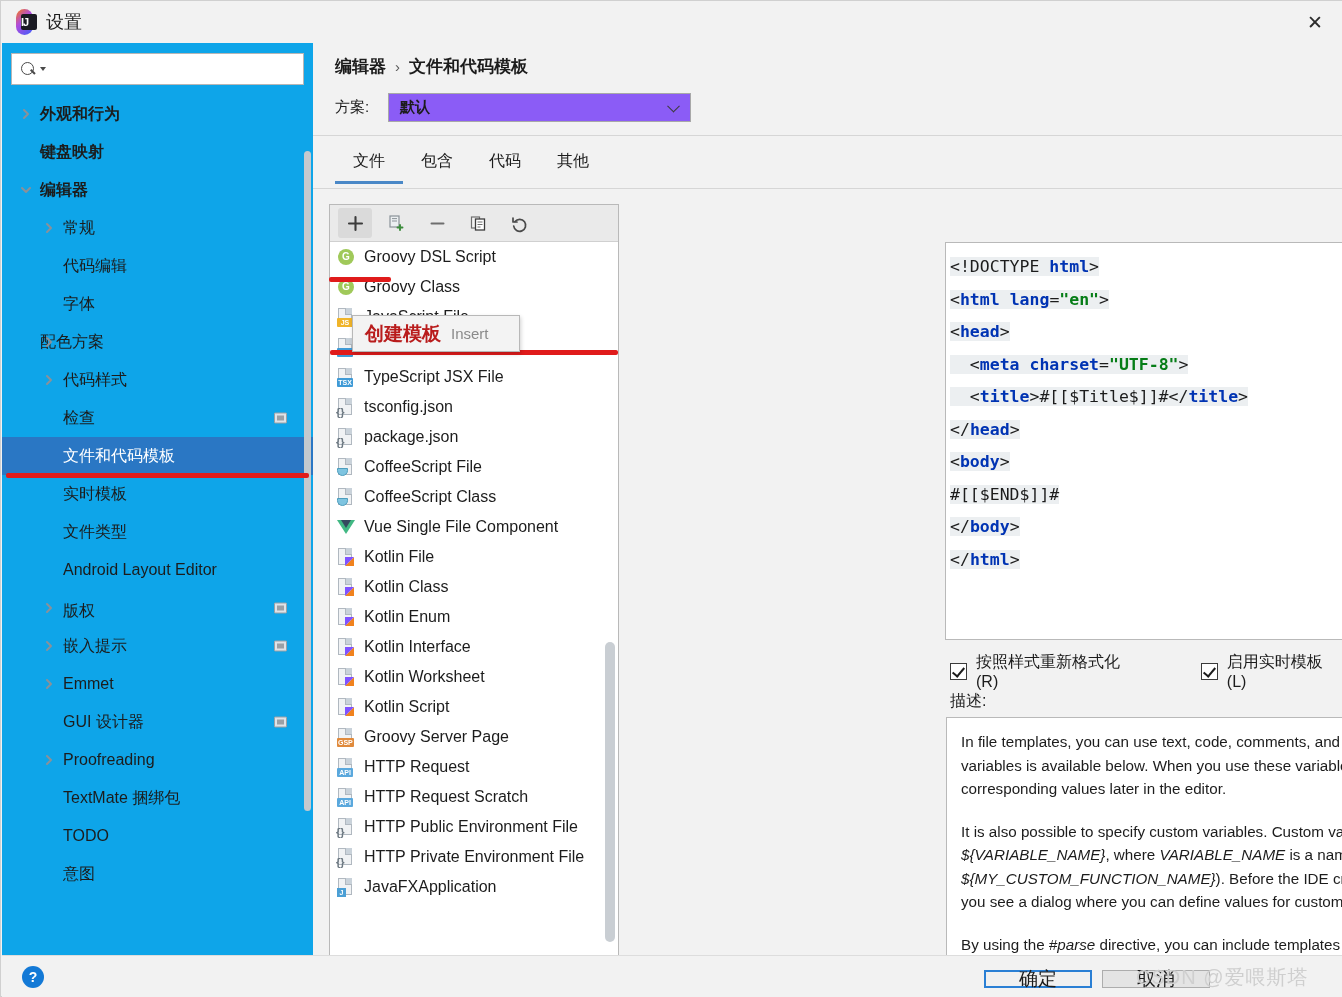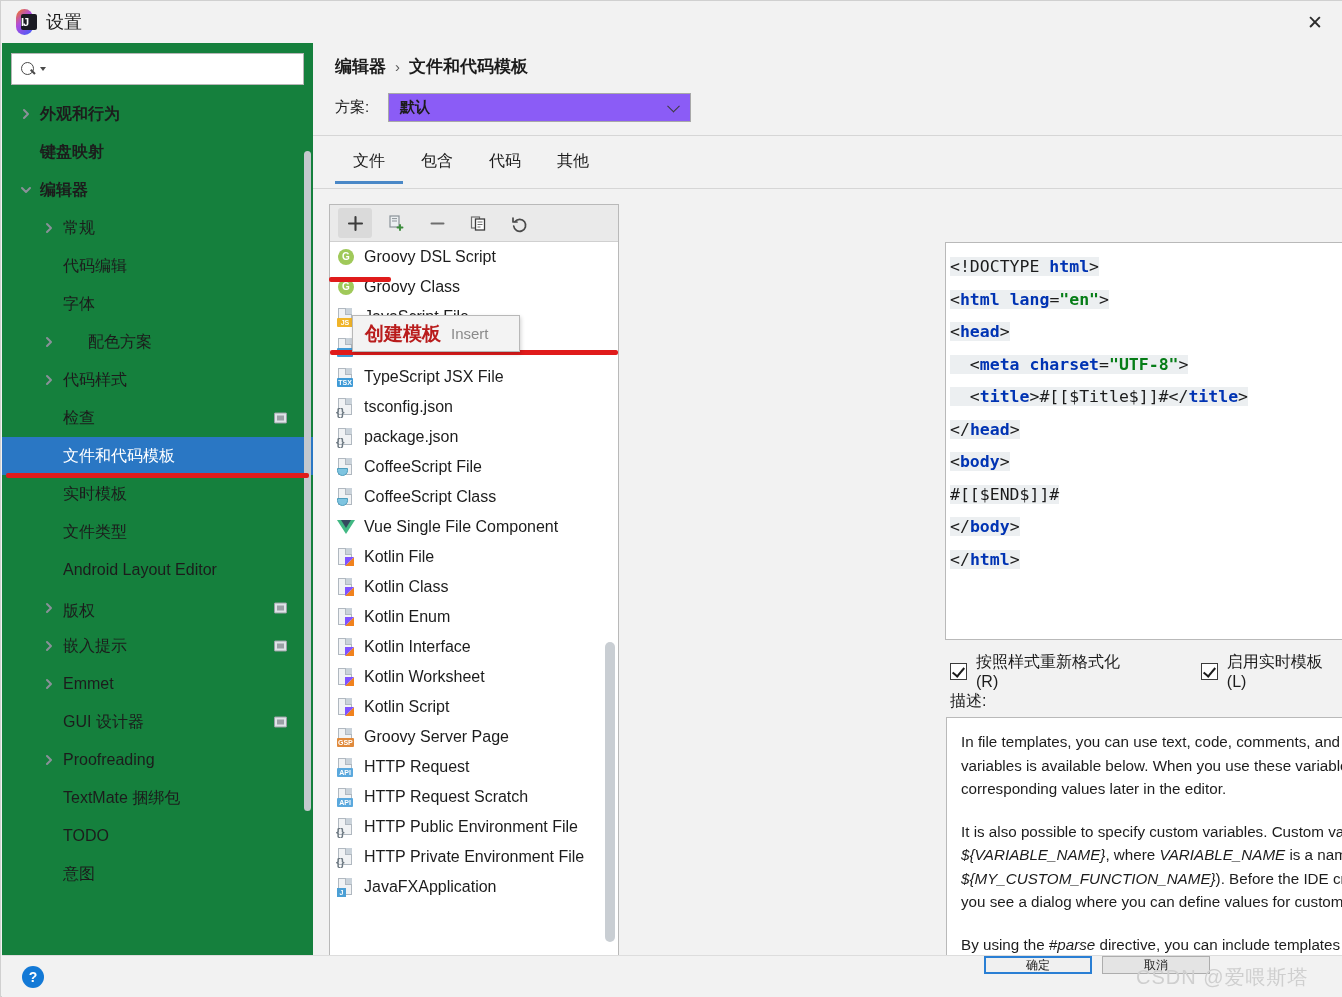--- a/index.html
+++ b/index.html
@@ -48,21 +48,21 @@
     width: 32px; height: 30px;
     display: flex; align-items: center; justify-content: center;
     color: #2b2b2b; font-size: 19px; line-height: 1;
     cursor: pointer;
   }
 
   
   .sidebar {
     position: absolute; left: 1px; top: 42px;
     width: 311px; height: 912px;
-    background: #15803d;
+    background: #0ea5e9;
     overflow: hidden;
   }
   .search-box {
     position: absolute; left: 9px; top: 10px;
     width: 293px; height: 32px;
     background: #ffffff; border: 1px solid #b6b6b6;
     display: flex; align-items: center;
   }
   .search-icon {
     margin-left: 9px; width: 18px; height: 18px;
@@ -361,22 +361,22 @@
     background: #f2f2f2; border-top: 1px solid #dddddd;
   }
   .help-btn {
     position: absolute; left: 20px; top: 10px;
     width: 22px; height: 22px; border-radius: 50%;
     background: #1379d6; color: #fff;
     font-size: 14px; font-weight: bold; text-align: center; line-height: 22px;
     cursor: pointer;
   }
   .btn {
-    position: absolute; top: 0; height: 18px;
-    font-size: 12px; color: #1c1c1c;
+    position: absolute; top: 14px; height: 18px;
+    font-size: 19px; color: #1c1c1c;
     display: flex; align-items: center; justify-content: center;
     cursor: pointer;
   }
   .btn-ok {
     left: 982px; width: 108px;
     background: #f0f0f0; border: 2px solid #2a7fd4;
   }
   .btn-cancel {
     left: 1100px; width: 108px;
     background: #e4e4e4; border: 1px solid #adadad;
@@ -440,21 +440,21 @@
         </div>
         <div class="tree-item">
           <span class="tree-label" style="margin-left: 61px;">字体</span>
         </div>
         <div class="tree-item">
           <span class="chev" style="left: 40px;">
             <svg width="14" height="14" viewBox="0 0 14 14">
               <path d="M5 3l4 4-4 4" fill="none" stroke="#8a9199" stroke-width="2" stroke-linecap="round" stroke-linejoin="round"></path>
             </svg>
           </span>
-          <span class="tree-label" style="margin-left: 86px;">配色方案</span>
+          <span class="tree-label" style="margin-left: 38px;">配色方案</span>
         </div>
         <div class="tree-item">
           <span class="chev" style="left: 40px;">
             <svg width="14" height="14" viewBox="0 0 14 14">
               <path d="M5 3l4 4-4 4" fill="none" stroke="#8a9199" stroke-width="2" stroke-linecap="round" stroke-linejoin="round"></path>
             </svg>
           </span>
           <span class="tree-label" style="margin-left: 61px;">代码样式</span>
         </div>
         <div class="tree-item">

